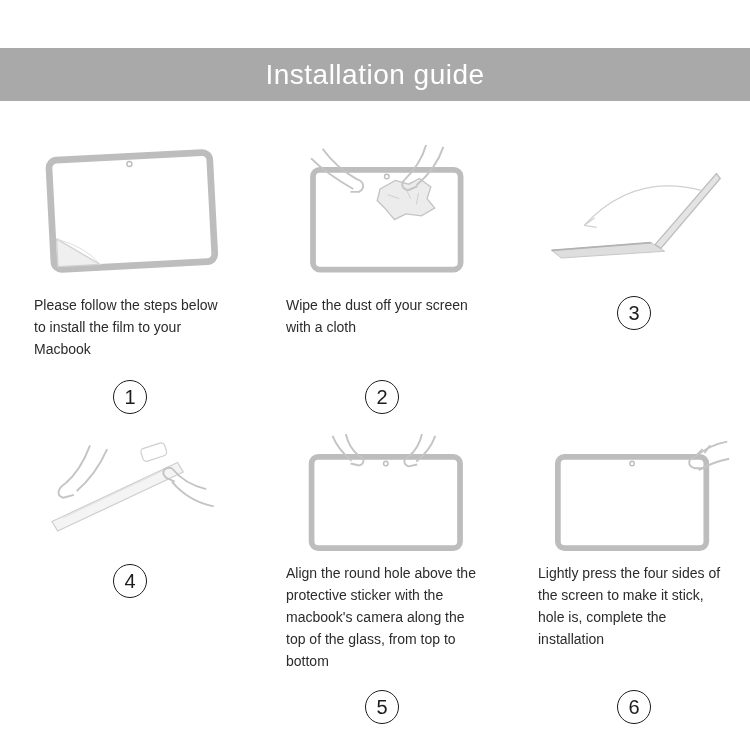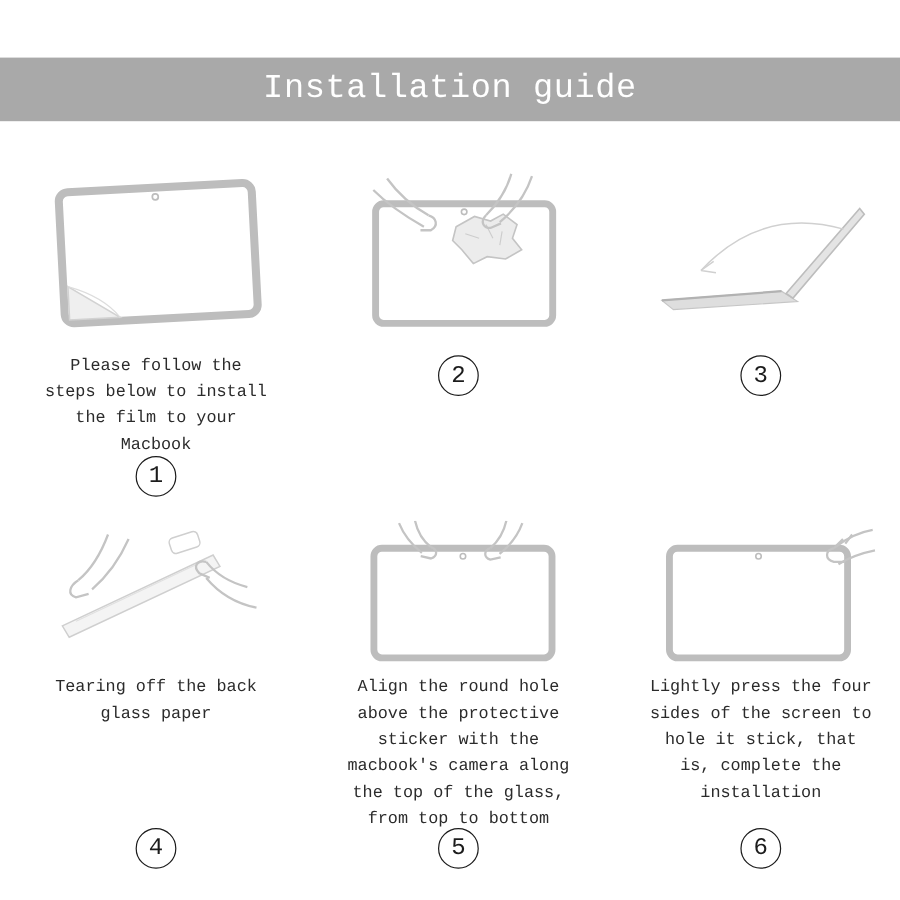--- a/index.html
+++ b/index.html
@@ -1,20 +1,20 @@
 <!DOCTYPE html>
 <html><head>
 <meta charset="utf-8">
 <style>
   html,body{margin:0;padding:0;background:#ffffff;}
   .page{
     position:relative;
     width:750px;height:750px;
     background:#ffffff;
-    font-family:Liberation Mono, monospace;
+    font-family:Liberation Sans, sans-serif;
     overflow:hidden;
     border-radius:11px;
   }
   .banner{
     position:absolute;
     top:48px;left:0;right:0;height:53px;
     background:#a9a9a9;
     display:flex;align-items:center;justify-content:center;
   }
   .banner-title{
@@ -27,21 +27,20 @@
     position:absolute;
     top:138px;left:0;right:0;
     display:grid;
     grid-template-columns:repeat(3,1fr);
     grid-auto-rows:auto;
   }
   .step{
     display:flex;flex-direction:column;
     padding:0 26px 0 34px;
     box-sizing:border-box;
-    text-align:center;
   }
   .illus{
     display:flex;align-items:center;justify-content:center;
   }
   .row1 .illus{height:148px;}
   .row2 .illus{height:122px;margin-top:18px;}
   .caption{
     font-size:14px;
     line-height:22px;
     color:#2b2b2b;
@@ -102,20 +101,21 @@
             <path d="M164 4 C 158 22 148 34 136 44"></path>
             <path d="M124 38 c -5 5 -3 11 4 11 l 9 -4"></path>
           </g>
           <g fill="none" stroke="#c4c4c4" stroke-width="2">
             <path d="M38 6 C 48 20 60 30 74 38"></path>
             <path d="M26 16 C 40 30 56 40 70 48"></path>
             <path d="M74 38 c 7 2 9 9 2 13 l -9 0"></path>
           </g>
         </svg>
       </div>
+      <div class="caption">Wipe the dust off your screen with a cloth</div>
       <div class="badge-wrap">
         <div class="badge">2</div>
       </div>
     </div>
 
     <div class="step row1">
       <div class="illus">
         <svg width="192" height="138" viewBox="0 0 200 144">
           <path d="M14 112 L118 104 L132 113 L24 120 Z" fill="#dedede" stroke="#c6c6c6" stroke-width="1"></path>
           <path d="M14 112 L118 104" stroke="#b2b2b2" stroke-width="2" fill="none"></path>
@@ -140,21 +140,20 @@
             <path d="M76 16 C 68 34 58 48 44 60"></path>
             <path d="M32 52 c -8 5 -10 13 -2 15 l 11 -3"></path>
           </g>
           <g fill="none" stroke="#c4c4c4" stroke-width="2">
             <path d="M180 58 C 164 54 152 46 144 36"></path>
             <path d="M188 76 C 168 72 154 62 144 50"></path>
             <path d="M144 36 c -8 -2 -12 4 -6 10 l 9 4"></path>
           </g>
         </svg>
       </div>
-      <div class="caption">Tearing off the back glass paper</div>
       <div class="badge-wrap">
         <div class="badge">4</div>
       </div>
     </div>
 
     <div class="step row2">
       <div class="illus">
         <svg width="192" height="118" viewBox="0 0 200 124">
           <rect x="26" y="24" width="156" height="96" rx="7" fill="#ffffff" stroke="#bdbdbd" stroke-width="6"></rect>
           <circle cx="104" cy="31" r="2.4" fill="none" stroke="#bdbdbd" stroke-width="1.4"></circle>
@@ -182,20 +181,20 @@
           <rect x="20" y="24" width="156" height="96" rx="7" fill="#ffffff" stroke="#bdbdbd" stroke-width="6"></rect>
           <circle cx="98" cy="31" r="2.4" fill="none" stroke="#bdbdbd" stroke-width="1.4"></circle>
           <g fill="none" stroke="#c4c4c4" stroke-width="2">
             <path d="M198 8 C 186 10 174 16 164 24"></path>
             <path d="M200 26 C 190 28 178 32 168 38"></path>
             <path d="M164 24 c -8 2 -8 10 0 12 l 10 0"></path>
             <path d="M172 16 l -6 6 M180 12 l -6 8"></path>
           </g>
         </svg>
       </div>
-      <div class="caption">Lightly press the four sides of the screen to hole it stick, that is, complete the installation</div>
+      <div class="caption">Lightly press the four sides of the screen to make it stick, hole is, complete the installation</div>
       <div class="badge-wrap">
         <div class="badge">6</div>
       </div>
     </div>
 
   </div>
 </div>
 
 </body></html>

